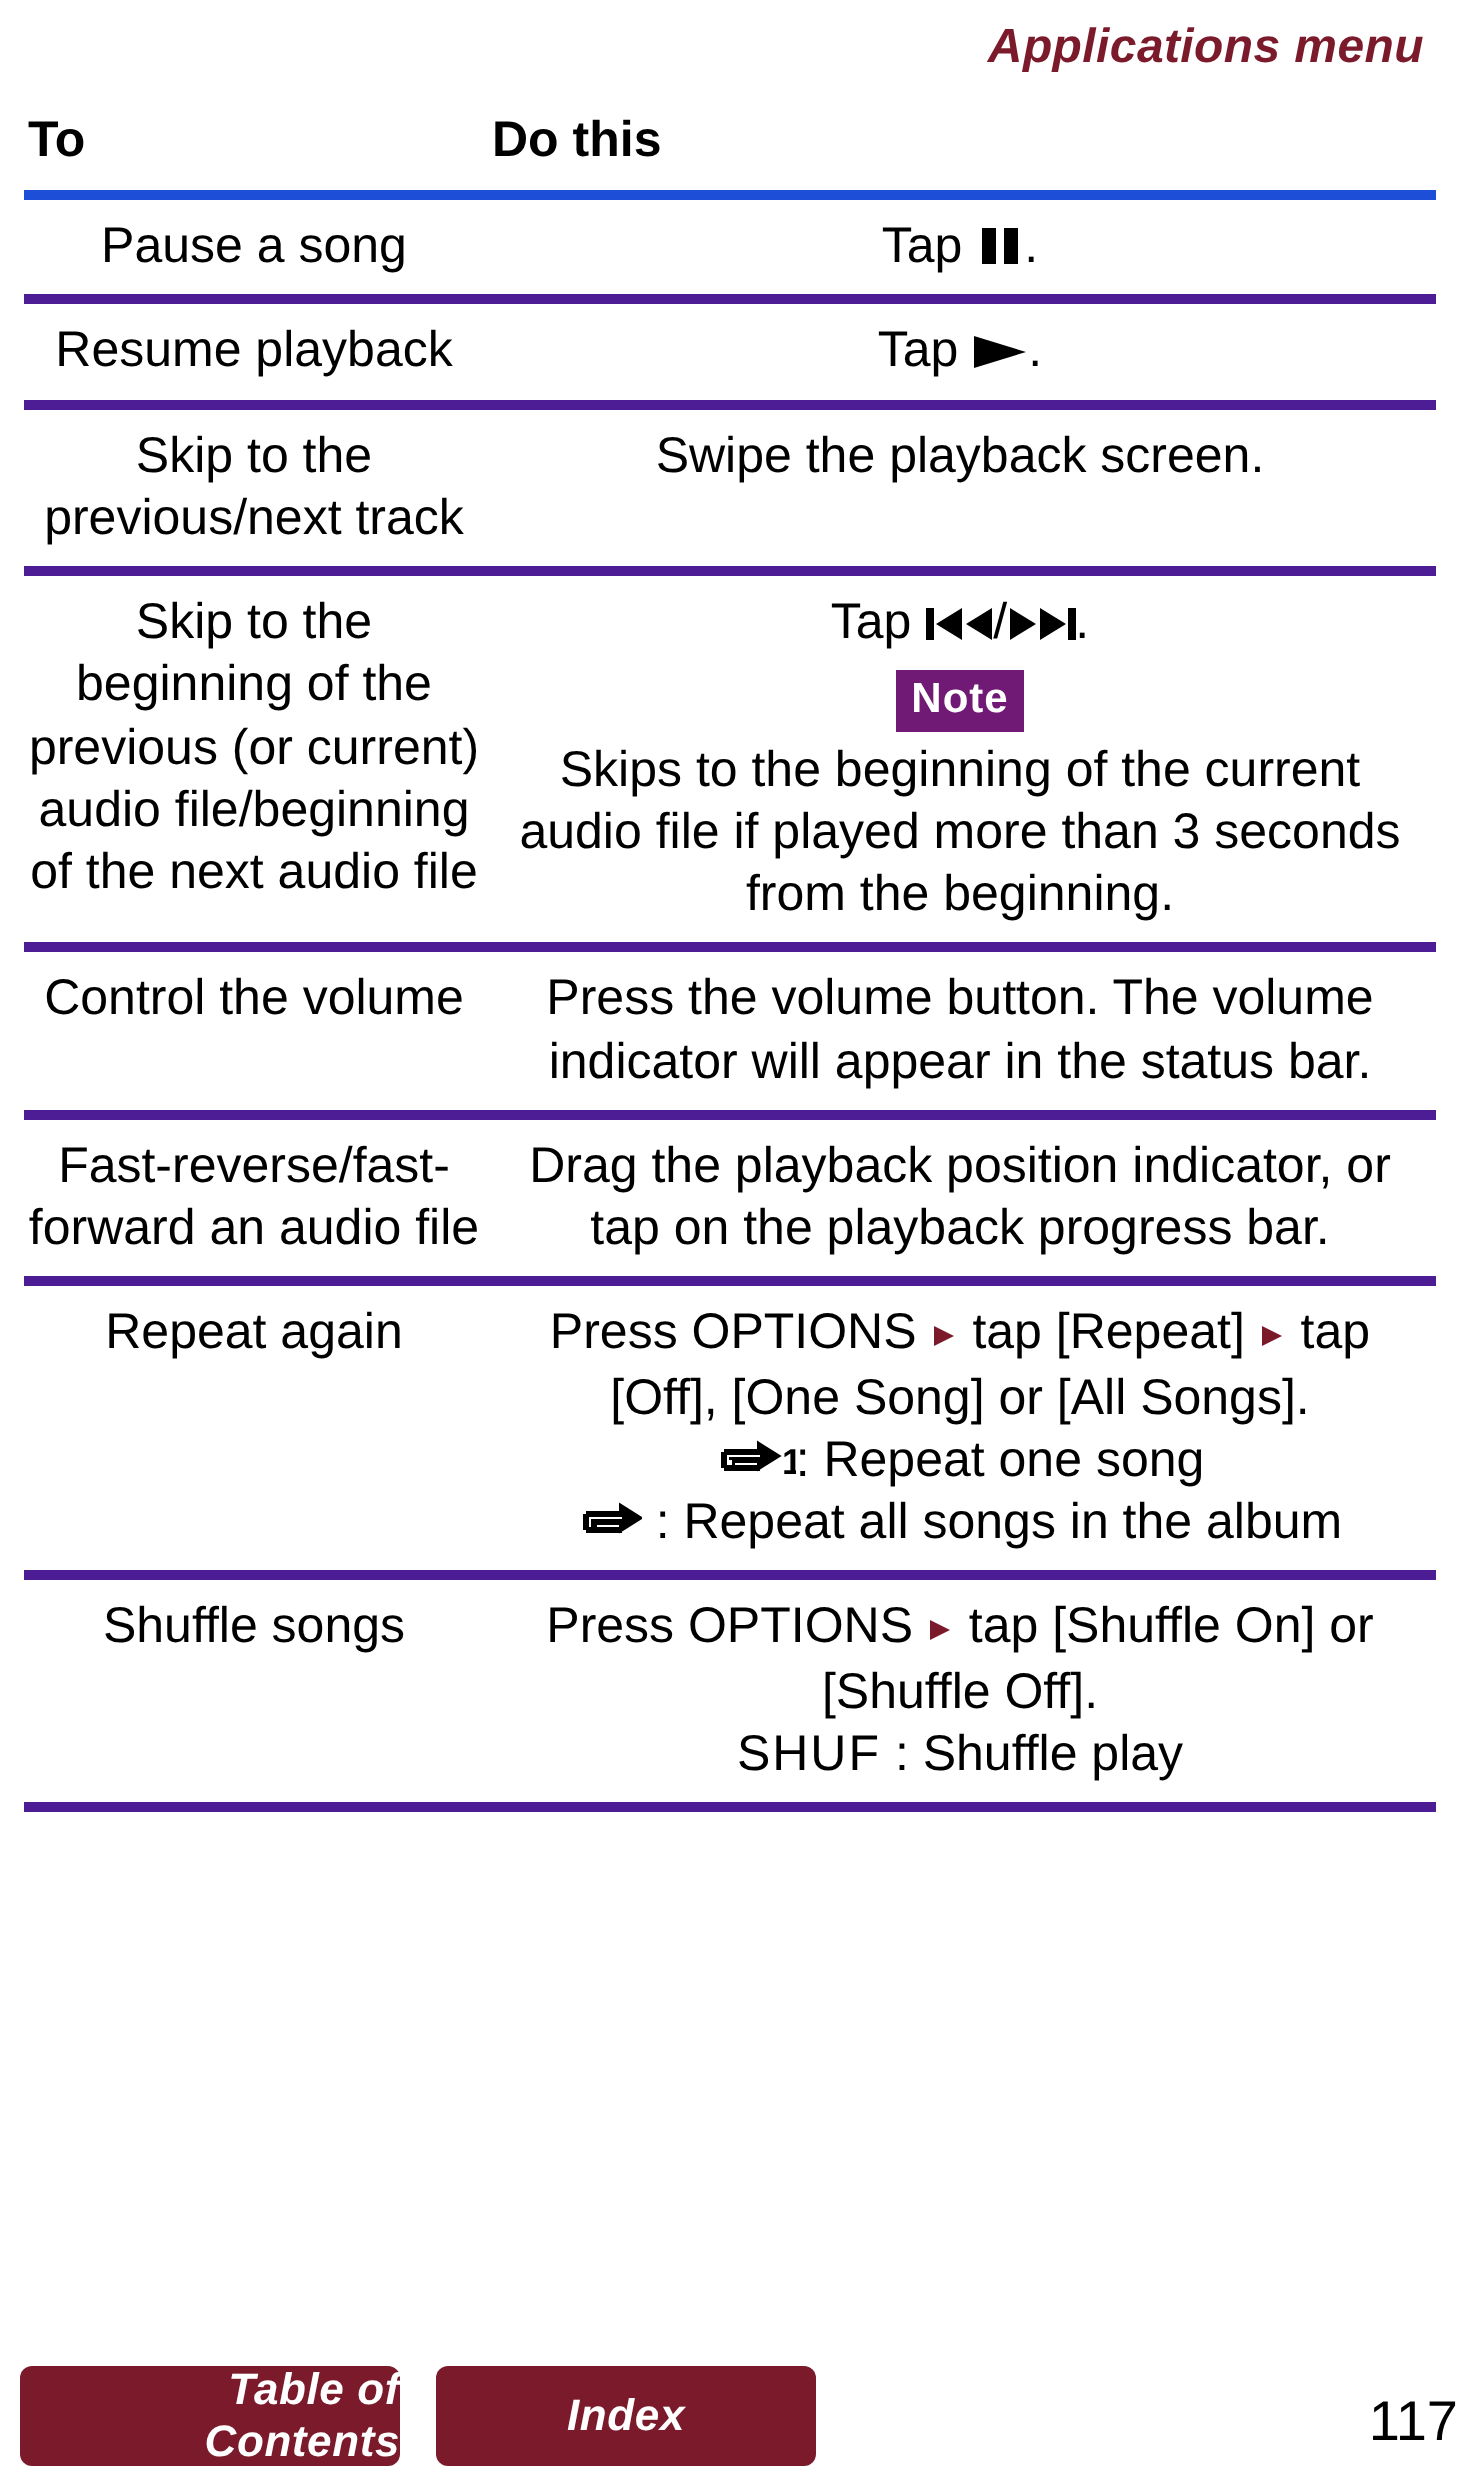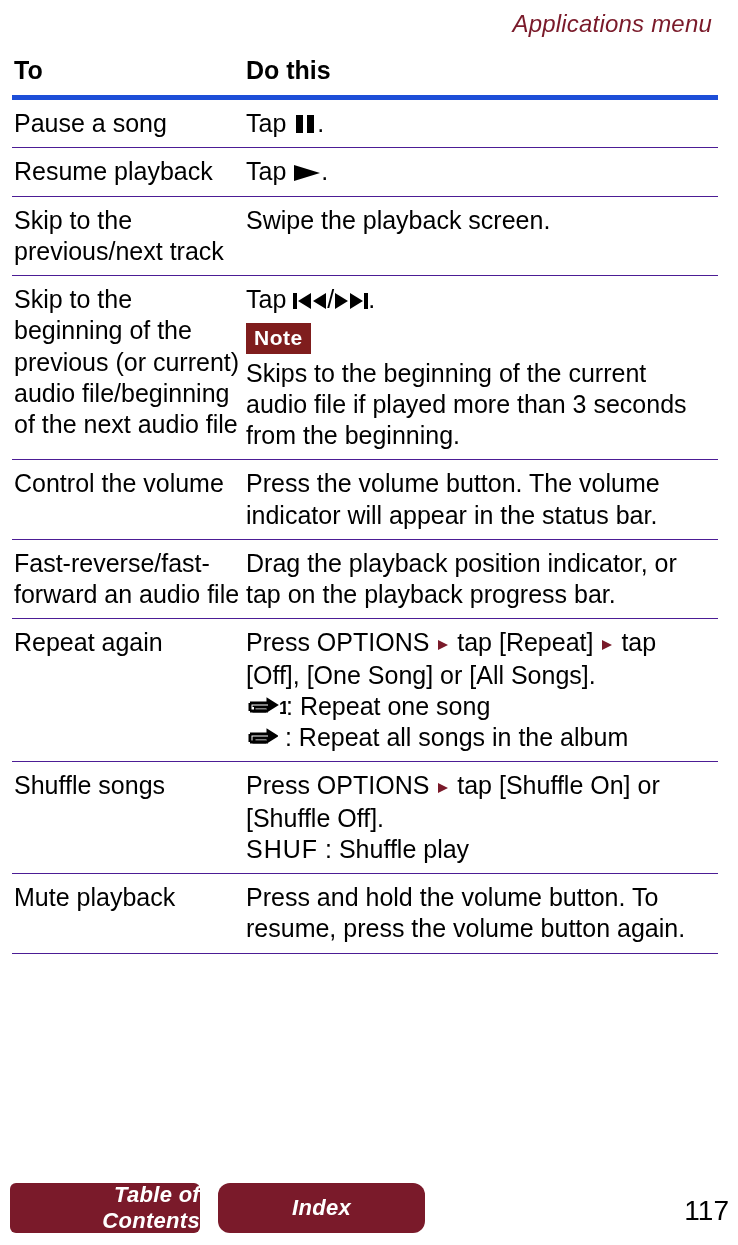--- a/index.html
+++ b/index.html
@@ -1,31 +1,31 @@
 <!DOCTYPE html>
 <html><head>
 <meta charset="utf-8">
 <style>
   * { box-sizing: border-box; margin: 0; padding: 0; }
   html, body { width: 738px; height: 1245px; font-family: "Helvetica Neue", Arial, sans-serif; background: #fff; color: #000; }
   .page { width: 738px; height: 1245px; position: relative; padding: 10px 20px 0 12px; }
-  .header-title { color: #7a1a2a; font-weight: 400; font-style: italic; font-size: 24px; text-align: right; padding-right: 6px; margin-bottom: 12px; letter-spacing: 0.2px; }
+  .header-title { color: #7a1a2a; font-weight: 700; font-style: italic; font-size: 24px; text-align: right; padding-right: 6px; margin-bottom: 12px; letter-spacing: 0.2px; }
   table.main { width: 100%; border-collapse: collapse; table-layout: fixed; }
   table.main col.c1 { width: 232px; }
   table.main col.c2 { width: auto; }
   table.main th { text-align: left; font-weight: 700; font-size: 25px; padding: 6px 4px 10px 2px; border-bottom: 5px solid #1d4ed8; vertical-align: top; }
-  table.main td { font-size: 25px; line-height: 1.25; padding: 8px 4px 8px 2px; border-bottom: 1px solid #4c1d95; vertical-align: top; word-wrap: break-word; }
-  .note-badge { display: inline-block; background: #7f1d1d; color: #fff; font-weight: 700; font-size: 21px; padding: 2px 8px; margin: 8px 0 4px 0; letter-spacing: 0.5px; }
+  table.main td { font-size: 25px; line-height: 1.25; padding: 8px 4px 8px 2px; border-bottom: 5px solid #4c1d95; vertical-align: top; word-wrap: break-word; text-align: center; }
+  .note-badge { display: inline-block; background: #701a75; color: #fff; font-weight: 700; font-size: 21px; padding: 2px 8px; margin: 8px 0 4px 0; letter-spacing: 0.5px; }
   .icon { display: inline-block; vertical-align: -2px; }
   .icon svg { display: block; }
   .footer { position: absolute; left: 0; bottom: 12px; width: 100%; }
   .footer-inner { display: flex; align-items: center; gap: 18px; padding-left: 10px; text-align: right; }
   .btn { display: inline-flex; align-items: center; justify-content: center; height: 50px; border-radius: 6px; background: #7a1a2a; color: #fff; font-weight: 700; font-style: italic; font-size: 22px; letter-spacing: 0.3px; }
   .btn.toc { width: 190px; }
-  .btn.index { width: 207px; border-radius: 12px; }
+  .btn.index { width: 190px; }
   .page-num { position: absolute; right: 9px; bottom: 6px; font-size: 28px; }
   .inline-arrow { display:inline-block; vertical-align:-1px; }
   .do-line { display:block; }
   .seg { display:inline; }
 </style>
 </head>
 <body>
 
 <div class="page">
 
@@ -162,24 +162,20 @@
                 </svg>
             </span>
             <span class="seg"> tap [Shuffle On] or [Shuffle Off].</span>
           </span>
           <span class="do-line">
             <span class="seg" style="font-weight:400; letter-spacing:1px;">SHUF</span><span class="seg"> : Shuffle play</span>
           </span>
         </td>
       </tr>
 
-      <tr>
-        <td>Mute playback</td>
-        <td>Press and hold the volume button. To resume, press the volume button again.</td>
-      </tr>
 
     </tbody>
   </table>
 
   <div class="footer">
     <div class="footer-inner">
       <div class="btn toc">Table of Contents</div>
       <div class="btn index">Index</div>
     </div>
     <div class="page-num">117</div>

